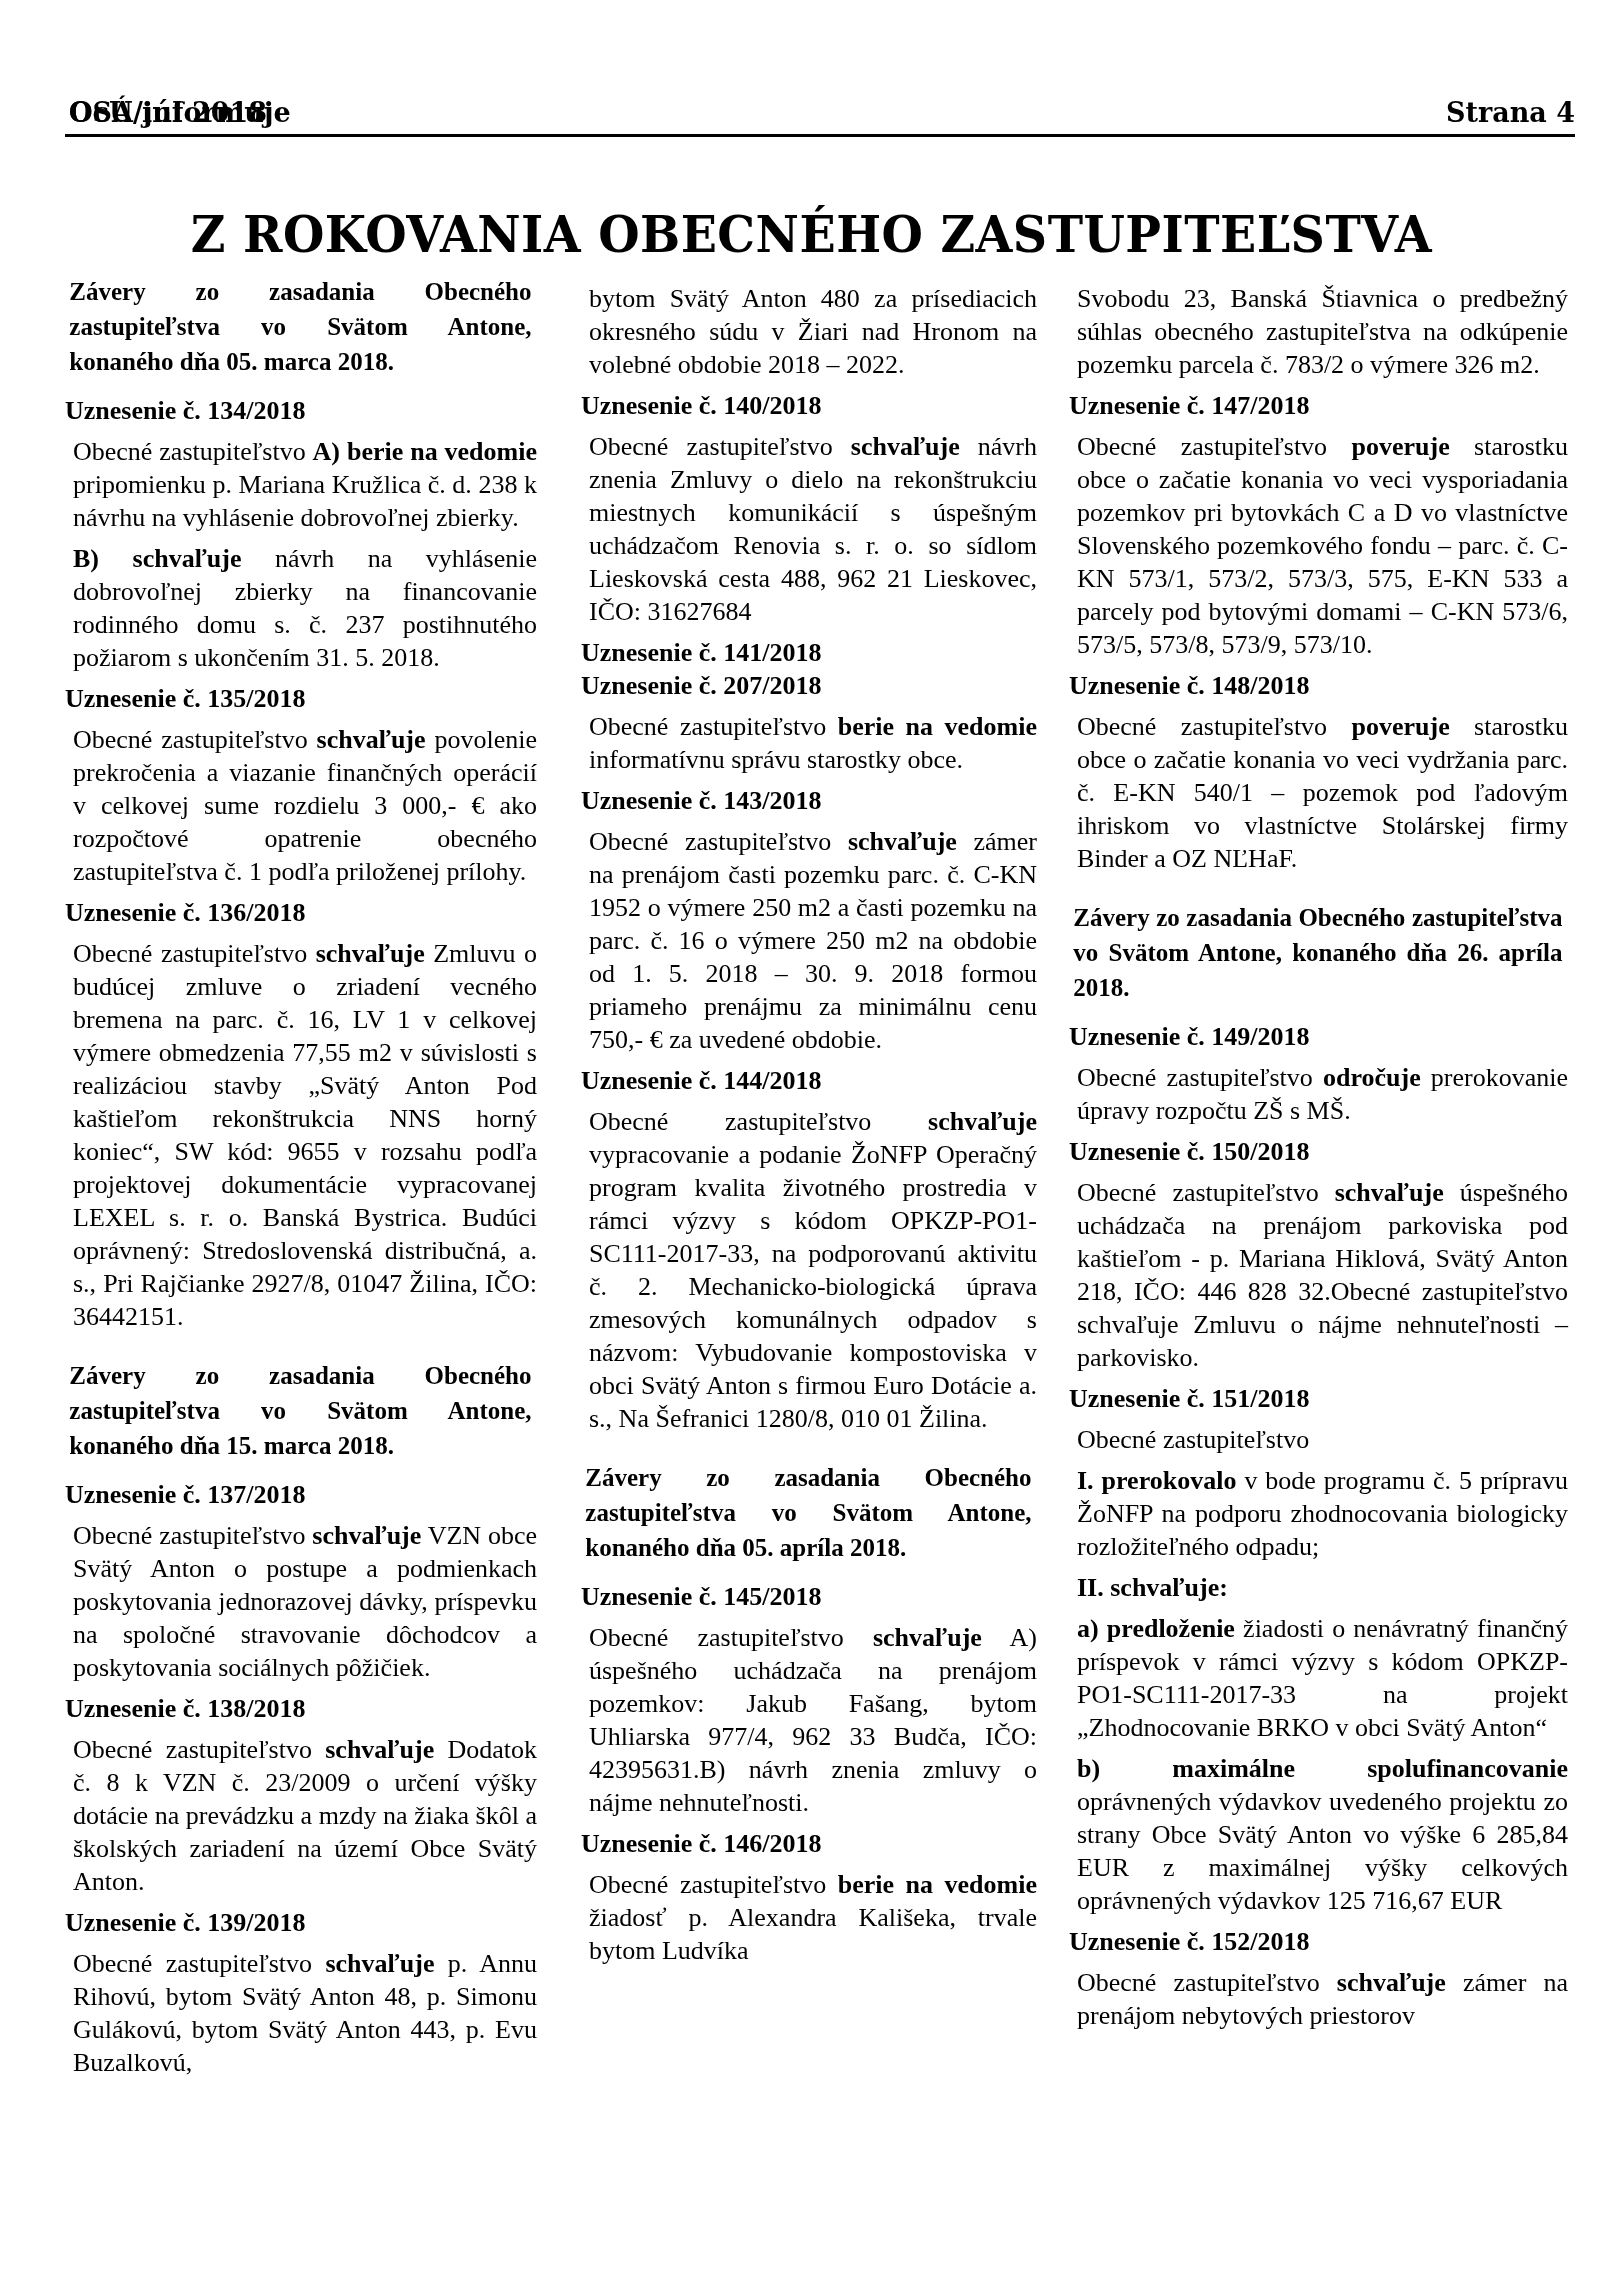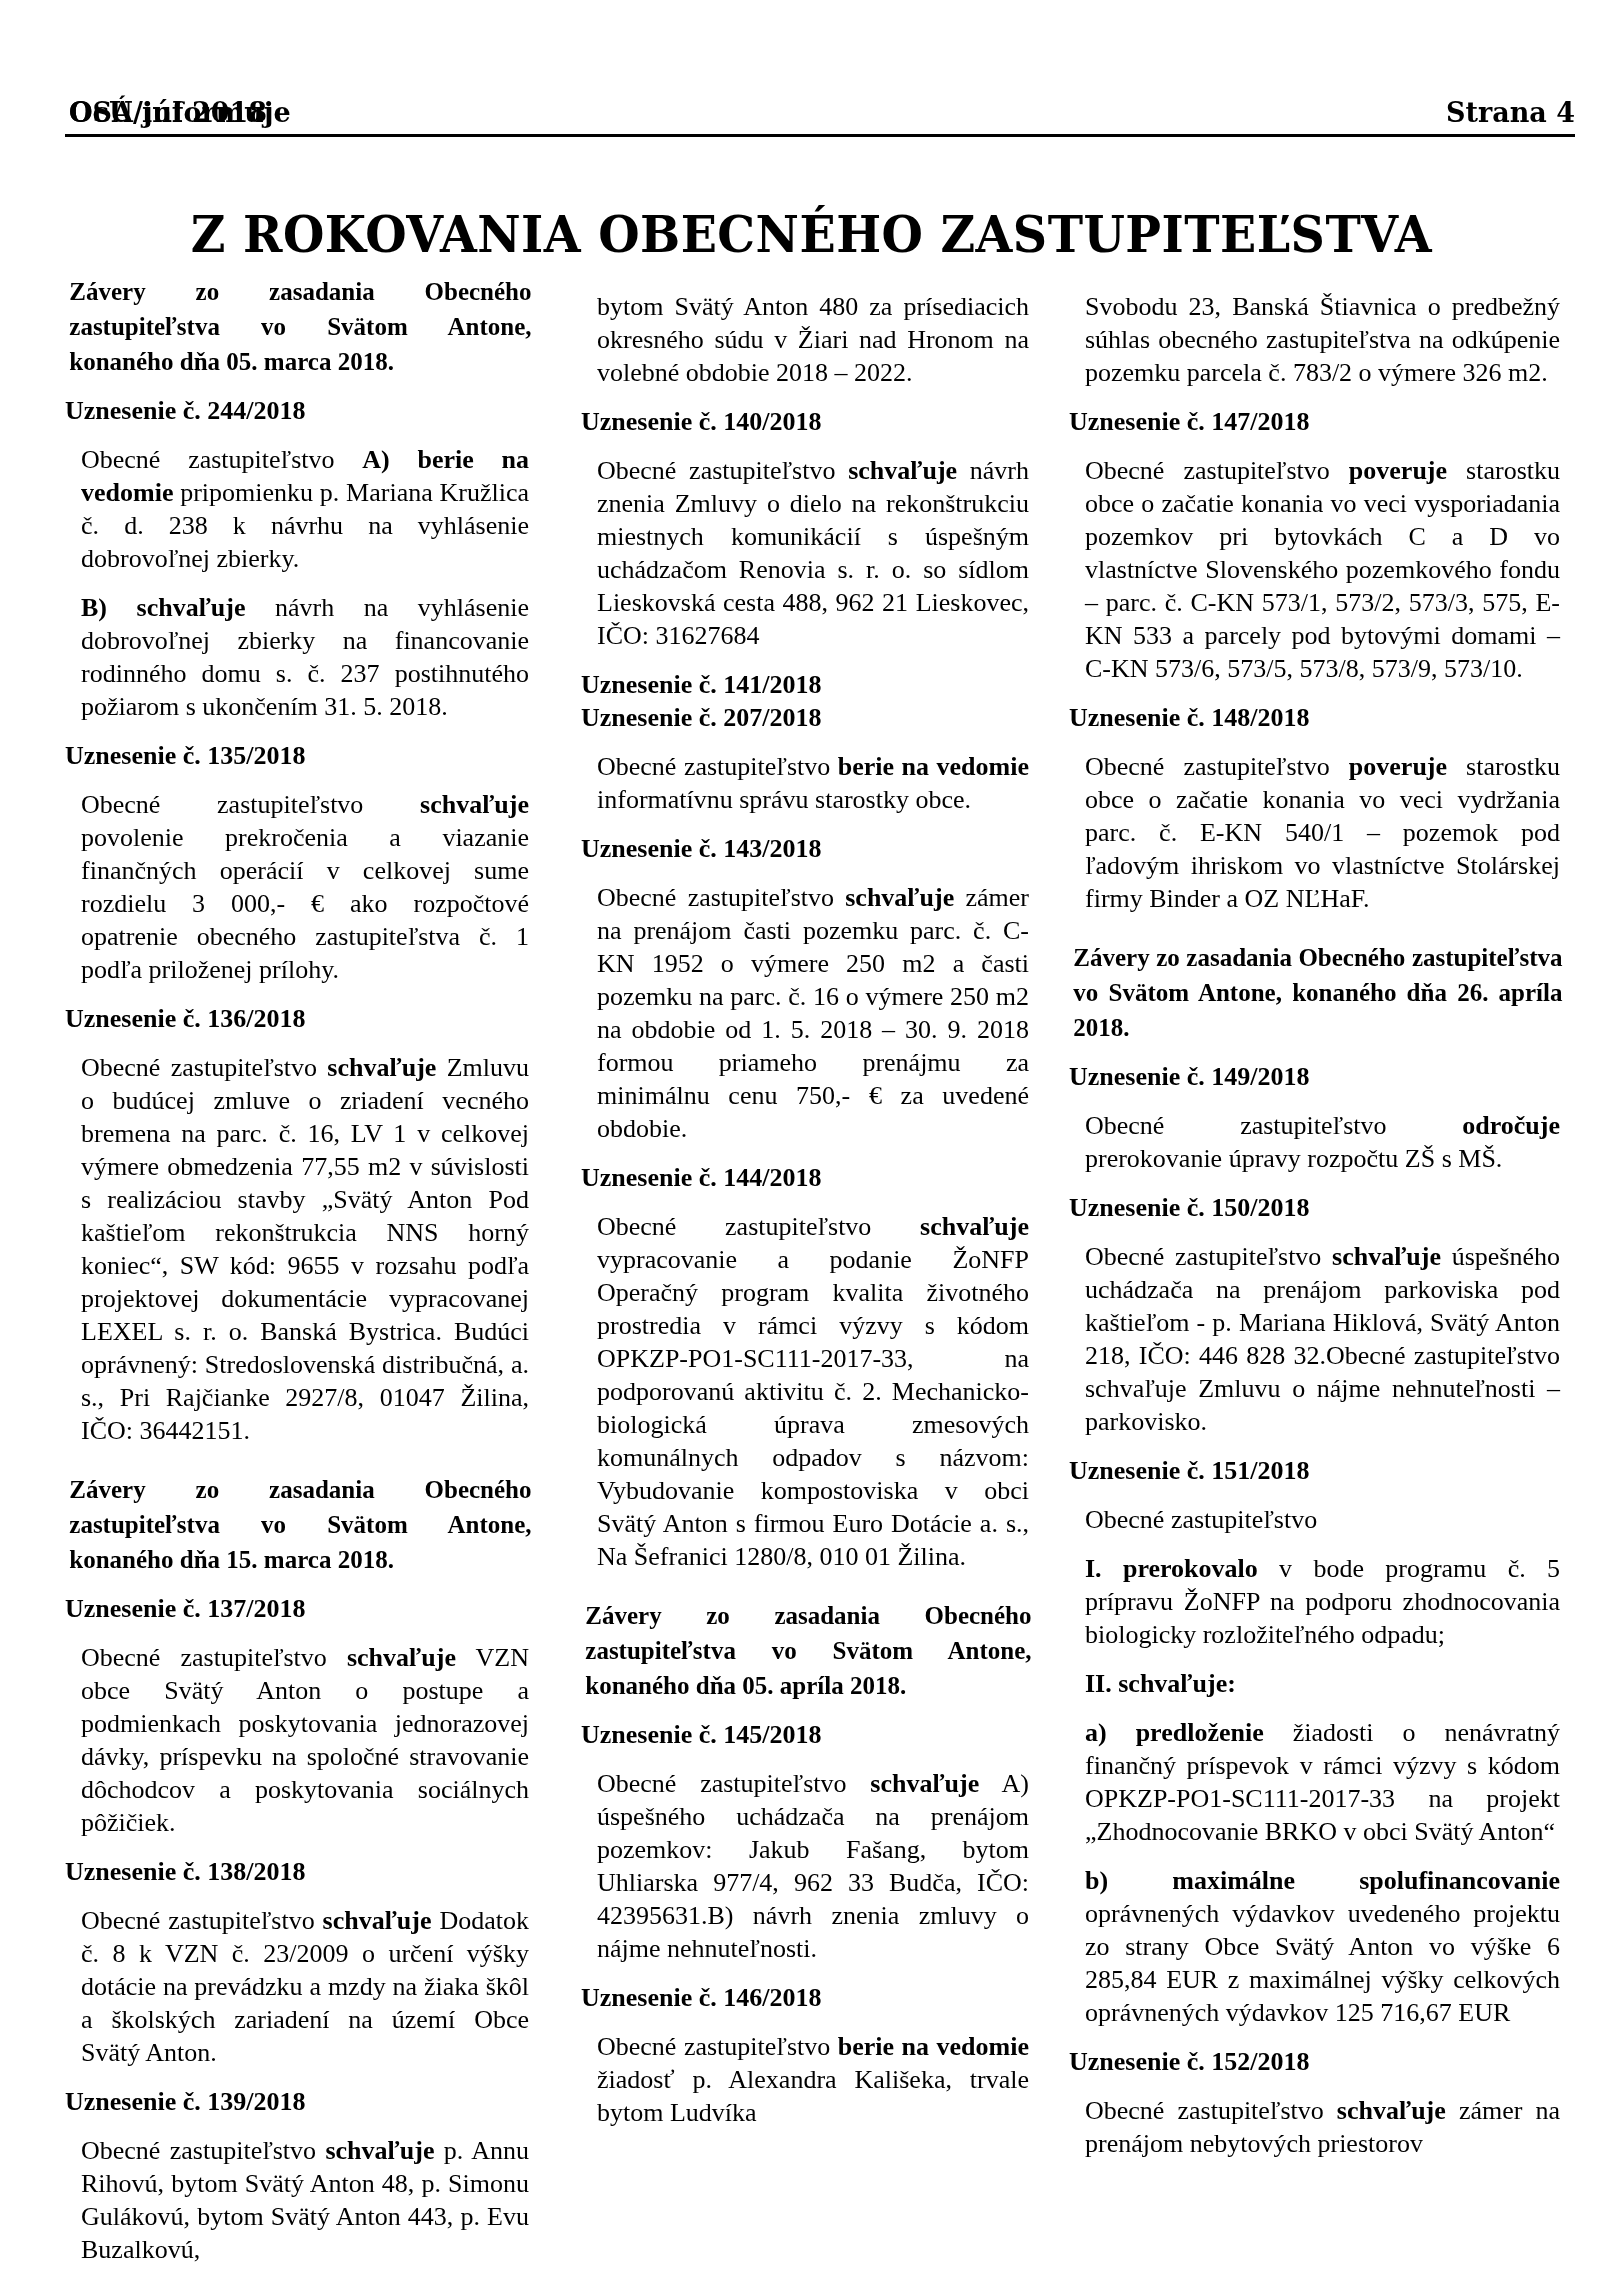--- a/index.html
+++ b/index.html
@@ -29,40 +29,40 @@
   }
   .col1 { left: 65px; width: 480px; }
   .col2 { left: 581px; width: 464px; }
   .col3 { left: 1069px; width: 507px; }
   .session-head {
     font-weight: bold; font-size: 25px; line-height: 35px; text-align: justify;
     text-align-last: left; margin: 0 0 15px 4.3px; padding-right: 13.5px;
   }
   .session-head.spaced-top { margin-top: 25px; }
   .res-title { font-weight: bold; margin: 0; }
-  .res-body { margin: 16px; }
+  .res-body { margin: 8px; }
   .res-body b { font-weight: bold; }
   p { margin: 0; }
 </style>
 </head>
 <body>
 
 <div class="running-head">
   <span class="rh-left">OSA/júl 2018</span>
   <span class="rh-center">OcÚ informuje</span>
   <span class="rh-right">Strana 4</span>
 </div>
 <div class="head-rule"></div>
 
 <h1 class="page-title">Z ROKOVANIA OBECNÉHO ZASTUPITEĽSTVA</h1>
 
 <div class="column col1">
     <p class="session-head">Závery zo zasadania Obecného zastupiteľstva vo Svätom Antone, konaného dňa 05. marca 2018.</p>
     <div class="resolution">
-      <p class="res-title">Uznesenie č. 244/2018</p>
+      <p class="res-title">Uznesenie č. 134/2018</p>
       <p class="res-body"><span>Obecné zastupiteľstvo </span><b>A) berie na vedomie</b><span> pripomienku p. Mariana Kružlica č. d. 238 k návrhu na vyhlásenie dobrovoľnej zbierky.</span></p>
       <p class="res-body"><b>B) schvaľuje</b><span> návrh na vyhlásenie dobrovoľnej zbierky na financovanie rodinného domu s. č. 237 postihnutého požiarom s ukončením 31. 5. 2018.</span></p>
     </div>
     <div class="resolution">
       <p class="res-title">Uznesenie č. 135/2018</p>
       <p class="res-body"><span>Obecné zastupiteľstvo </span><b>schvaľuje</b><span> povolenie prekročenia a viazanie finančných operácií v celkovej sume rozdielu 3 000,- € ako rozpočtové opatrenie obecného zastupiteľstva č. 1 podľa priloženej prílohy.</span></p>
     </div>
     <div class="resolution">
       <p class="res-title">Uznesenie č. 136/2018</p>
       <p class="res-body"><span>Obecné zastupiteľstvo </span><b>schvaľuje</b><span> Zmluvu o budúcej zmluve o zriadení vecného bremena na parc. č. 16, LV 1 v celkovej výmere obmedzenia 77,55 m2 v súvislosti s realizáciou stavby „Svätý Anton Pod kaštieľom rekonštrukcia NNS horný koniec“, SW kód: 9655 v rozsahu podľa projektovej dokumentácie vypracovanej LEXEL s. r. o. Banská Bystrica. Budúci oprávnený: Stredoslovenská distribučná, a. s., Pri Rajčianke 2927/8, 01047 Žilina, IČO: 36442151.</span></p>

